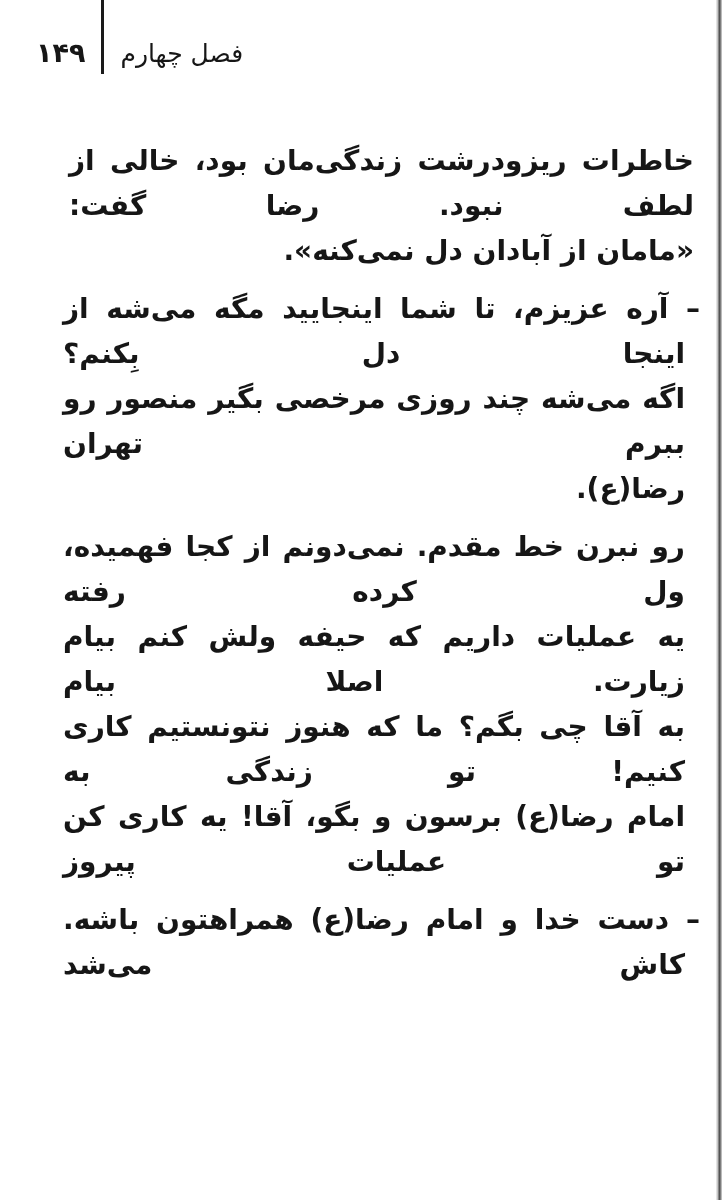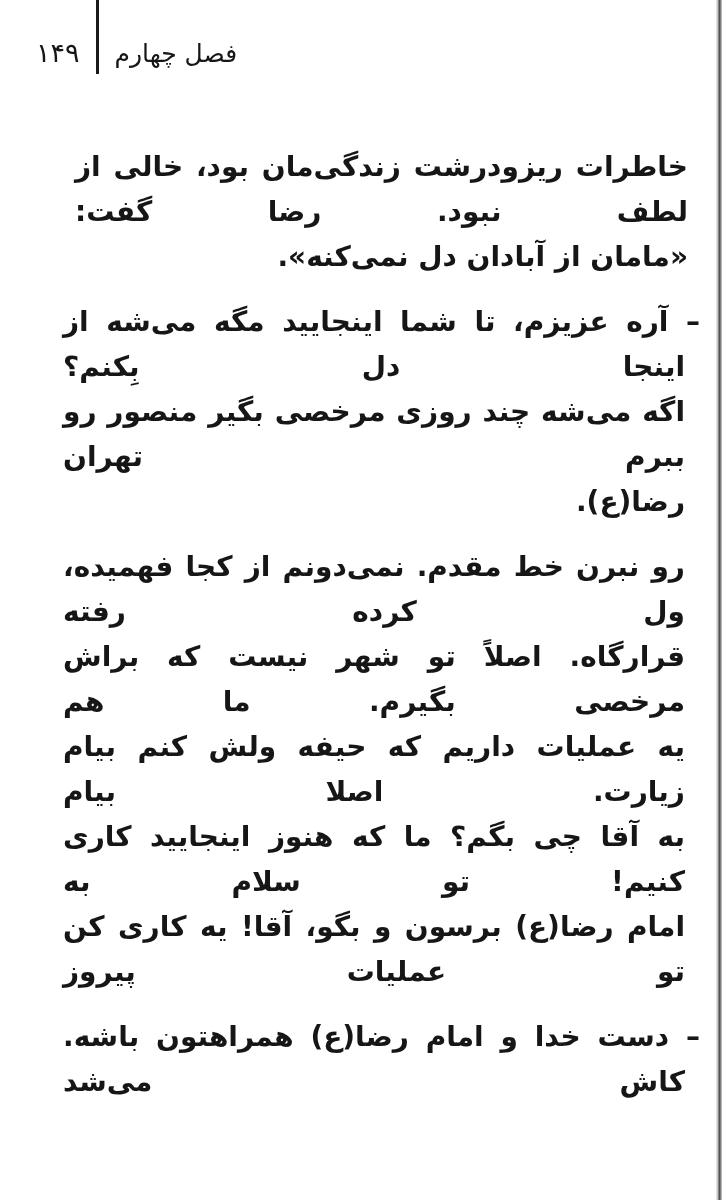--- a/index.html
+++ b/index.html
@@ -38,39 +38,39 @@
     white-space: nowrap;
   }
   .running-header .vrule {
     width: 3px;
     height: 74px;
     background: #1a1a1a;
     align-self: flex-start;
   }
   .running-header .pagenum {
     font-size: 27px;
-    font-weight: normal;
+    font-weight: bold;
     line-height: 1;
     margin-bottom: 8px;
     white-space: nowrap;
   }
 
   
   .page-body {
     position: absolute;
     top: 132px;
     right: 28px;
     left: 63px;
   }
   .para {
-    margin: 12px;
+    margin: 6px;
     padding: 0;
   }
   .para.dialogue {
-    margin: 20px 0;
+    margin: 13px 0;
     padding-right: 15px;
   }
   .line {
     display: block;
     font-size: 28px;
     font-weight: bold;
     line-height: 45px;
     text-align: justify;
     text-align-last: justify;
     white-space: normal;
@@ -111,23 +111,22 @@
     </p>
 
     <p class="para dialogue">
       <span class="line first">– آره عزیزم، تا شما اینجایید مگه می‌شه از اینجا دل بِکنم؟</span>
       <span class="line">اگه می‌شه چند روزی مرخصی بگیر منصور رو ببرم تهران</span>
       <span class="line last">رضا(ع).</span>
     </p>
 
     <p class="para dialogue">
       <span class="line">رو نبرن خط مقدم. نمی‌دونم از کجا فهمیده، ول کرده رفته</span>
-      <span class="line">قرارگاه. اصلاً تو شهر نیست که براش مرخصی بگیرم. ما هم</span>
       <span class="line">یه عملیات داریم که حیفه ولش کنم بیام زیارت. اصلا بیام</span>
-      <span class="line">به آقا چی بگم؟ ما که هنوز اینجایید کاری کنیم! تو سلام به</span>
+      <span class="line">به آقا چی بگم؟ ما که هنوز نتونستیم کاری کنیم! تو زندگی به</span>
       <span class="line">امام رضا(ع) برسون و بگو، آقا! یه کاری کن تو عملیات پیروز</span>
     </p>
 
     <p class="para dialogue">
       <span class="line first">– دست خدا و امام رضا(ع) همراهتون باشه. کاش می‌شد</span>
 
     </p>
 
   </main>
 

